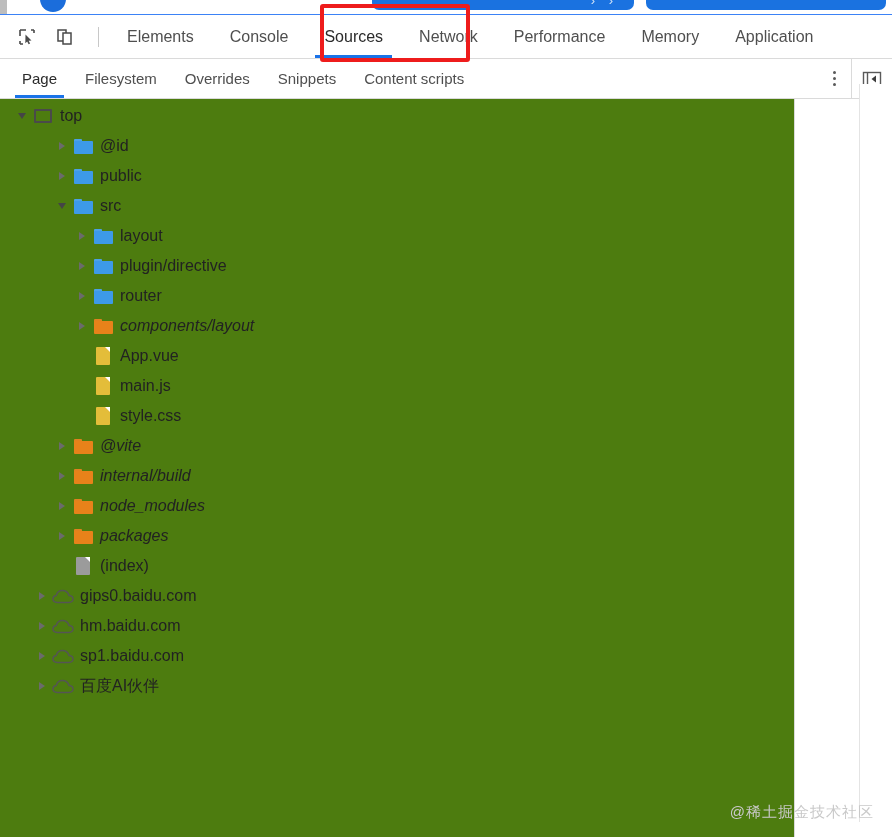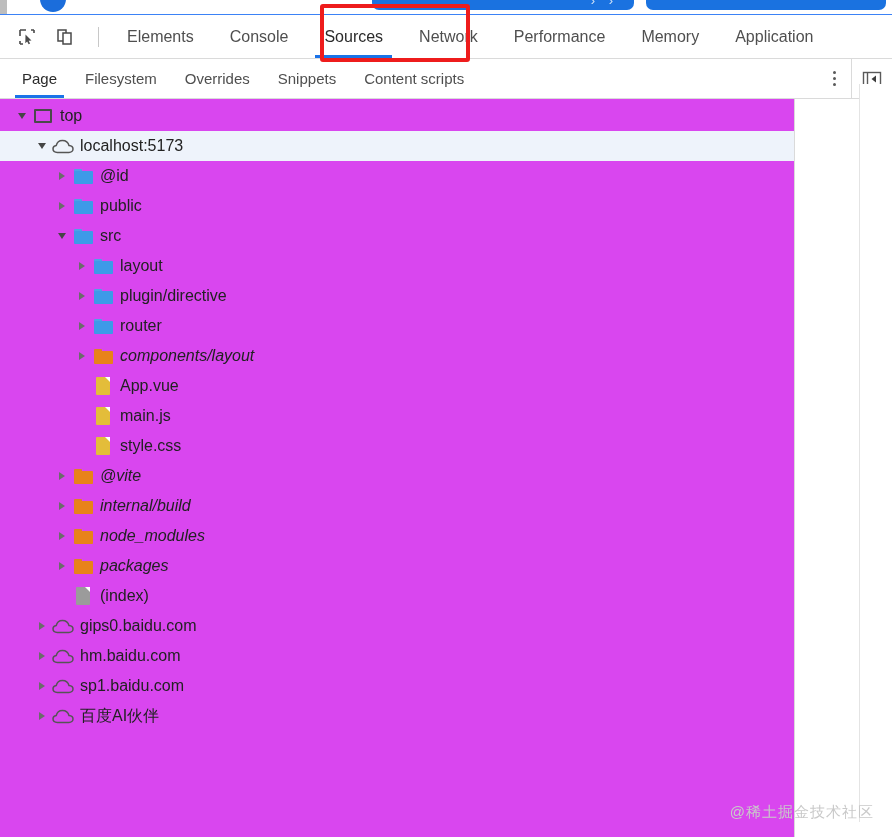--- a/index.html
+++ b/index.html
@@ -197,21 +197,21 @@
     display: flex;
     align-items: center;
     justify-content: center;
     cursor: pointer;
   }
 
   
   .navigator {
     position: relative;
     height: 738px;
-    background: #d946ef;
+    background: #4d7c0f;
     overflow: hidden;
     border-right: 1px solid #dadada;
     box-sizing: border-box;
     width: 795px;
   }
   .nav-right-gap {
     position: absolute;
     left: 859px; top: 84px;
     width: 33px; height: 738px;
     background: #ffffff;
@@ -462,273 +462,261 @@
           <div class="row">
             <span class="gap" style="width: 14px;"></span>
             <span class="arrow down">
               <span></span>
             </span>
             <span class="icon">
               <div class="frame-icon"></div>
             </span>
             <span class="label">top</span>
           </div>
-          <div class="row hl-soft">
+          <div class="row">
+            <span class="gap" style="width: 54px;"></span>
+            <span class="arrow right">
+              <span></span>
+            </span>
+            <span class="icon">
+              <div class="folder blue">
+                <div class="tab-lip"></div>
+                <div class="body"></div>
+              </div>
+            </span>
+            <span class="label">@id</span>
+          </div>
+          <div class="row">
+            <span class="gap" style="width: 54px;"></span>
+            <span class="arrow right">
+              <span></span>
+            </span>
+            <span class="icon">
+              <div class="folder blue">
+                <div class="tab-lip"></div>
+                <div class="body"></div>
+              </div>
+            </span>
+            <span class="label">public</span>
+          </div>
+          <div class="row">
+            <span class="gap" style="width: 54px;"></span>
+            <span class="arrow down">
+              <span></span>
+            </span>
+            <span class="icon">
+              <div class="folder blue">
+                <div class="tab-lip"></div>
+                <div class="body"></div>
+              </div>
+            </span>
+            <span class="label">src</span>
+          </div>
+          <div class="row">
+            <span class="gap" style="width: 74px;"></span>
+            <span class="arrow right">
+              <span></span>
+            </span>
+            <span class="icon">
+              <div class="folder blue">
+                <div class="tab-lip"></div>
+                <div class="body"></div>
+              </div>
+            </span>
+            <span class="label">layout</span>
+          </div>
+          <div class="row">
+            <span class="gap" style="width: 74px;"></span>
+            <span class="arrow right">
+              <span></span>
+            </span>
+            <span class="icon">
+              <div class="folder blue">
+                <div class="tab-lip"></div>
+                <div class="body"></div>
+              </div>
+            </span>
+            <span class="label">plugin/directive</span>
+          </div>
+          <div class="row">
+            <span class="gap" style="width: 74px;"></span>
+            <span class="arrow right">
+              <span></span>
+            </span>
+            <span class="icon">
+              <div class="folder blue">
+                <div class="tab-lip"></div>
+                <div class="body"></div>
+              </div>
+            </span>
+            <span class="label">router</span>
+          </div>
+          <div class="row">
+            <span class="gap" style="width: 74px;"></span>
+            <span class="arrow right">
+              <span></span>
+            </span>
+            <span class="icon">
+              <div class="folder orange">
+                <div class="tab-lip"></div>
+                <div class="body"></div>
+              </div>
+            </span>
+            <span class="label italic">components/layout</span>
+          </div>
+          <div class="row">
+            <span class="gap" style="width: 74px;"></span>
+            <span class="arrow none">
+              <span></span>
+            </span>
+            <span class="icon">
+              <div class="doc yellow">
+                <div class="sheet"></div>
+                <div class="fold"></div>
+              </div>
+            </span>
+            <span class="label">App.vue</span>
+          </div>
+          <div class="row">
+            <span class="gap" style="width: 74px;"></span>
+            <span class="arrow none">
+              <span></span>
+            </span>
+            <span class="icon">
+              <div class="doc yellow">
+                <div class="sheet"></div>
+                <div class="fold"></div>
+              </div>
+            </span>
+            <span class="label">main.js</span>
+          </div>
+          <div class="row">
+            <span class="gap" style="width: 74px;"></span>
+            <span class="arrow none">
+              <span></span>
+            </span>
+            <span class="icon">
+              <div class="doc yellow">
+                <div class="sheet"></div>
+                <div class="fold"></div>
+              </div>
+            </span>
+            <span class="label">style.css</span>
+          </div>
+          <div class="row">
+            <span class="gap" style="width: 54px;"></span>
+            <span class="arrow right">
+              <span></span>
+            </span>
+            <span class="icon">
+              <div class="folder orange">
+                <div class="tab-lip"></div>
+                <div class="body"></div>
+              </div>
+            </span>
+            <span class="label italic">@vite</span>
+          </div>
+          <div class="row">
+            <span class="gap" style="width: 54px;"></span>
+            <span class="arrow right">
+              <span></span>
+            </span>
+            <span class="icon">
+              <div class="folder orange">
+                <div class="tab-lip"></div>
+                <div class="body"></div>
+              </div>
+            </span>
+            <span class="label italic">internal/build</span>
+          </div>
+          <div class="row">
+            <span class="gap" style="width: 54px;"></span>
+            <span class="arrow right">
+              <span></span>
+            </span>
+            <span class="icon">
+              <div class="folder orange">
+                <div class="tab-lip"></div>
+                <div class="body"></div>
+              </div>
+            </span>
+            <span class="label italic">node_modules</span>
+          </div>
+          <div class="row">
+            <span class="gap" style="width: 54px;"></span>
+            <span class="arrow right">
+              <span></span>
+            </span>
+            <span class="icon">
+              <div class="folder orange">
+                <div class="tab-lip"></div>
+                <div class="body"></div>
+              </div>
+            </span>
+            <span class="label italic">packages</span>
+          </div>
+          <div class="row">
+            <span class="gap" style="width: 54px;"></span>
+            <span class="arrow none">
+              <span></span>
+            </span>
+            <span class="icon">
+              <div class="doc gray">
+                <div class="sheet"></div>
+                <div class="fold"></div>
+              </div>
+            </span>
+            <span class="label">(index)</span>
+          </div>
+          <div class="row">
             <span class="gap" style="width: 34px;"></span>
-            <span class="arrow down">
+            <span class="arrow right">
               <span></span>
             </span>
             <span class="icon">
               <svg class="cloud" width="22" height="15" viewBox="0 0 22 15">
                 <path d="M5.4 13.4 C2.6 13.4 1 11.7 1 9.8 C1 8 2.4 6.6 4.3 6.4 C4.9 3.5 7.3 1.4 10.4 1.4 C13.6 1.4 16.3 3.6 17 6.5 C19.2 6.7 21 8.2 21 10 C21 11.9 19.2 13.4 17 13.4 Z" fill="none" stroke="#555555" stroke-width="1.5" stroke-linejoin="round"></path>
               </svg>
             </span>
-            <span class="label">localhost:5173</span>
-          </div>
-          <div class="row">
-            <span class="gap" style="width: 54px;"></span>
-            <span class="arrow right">
-              <span></span>
-            </span>
-            <span class="icon">
-              <div class="folder blue">
-                <div class="tab-lip"></div>
-                <div class="body"></div>
-              </div>
-            </span>
-            <span class="label">@id</span>
-          </div>
-          <div class="row">
-            <span class="gap" style="width: 54px;"></span>
-            <span class="arrow right">
-              <span></span>
-            </span>
-            <span class="icon">
-              <div class="folder blue">
-                <div class="tab-lip"></div>
-                <div class="body"></div>
-              </div>
-            </span>
-            <span class="label">public</span>
-          </div>
-          <div class="row">
-            <span class="gap" style="width: 54px;"></span>
-            <span class="arrow down">
-              <span></span>
-            </span>
-            <span class="icon">
-              <div class="folder blue">
-                <div class="tab-lip"></div>
-                <div class="body"></div>
-              </div>
-            </span>
-            <span class="label">src</span>
-          </div>
-          <div class="row">
-            <span class="gap" style="width: 74px;"></span>
-            <span class="arrow right">
-              <span></span>
-            </span>
-            <span class="icon">
-              <div class="folder blue">
-                <div class="tab-lip"></div>
-                <div class="body"></div>
-              </div>
-            </span>
-            <span class="label">layout</span>
-          </div>
-          <div class="row">
-            <span class="gap" style="width: 74px;"></span>
-            <span class="arrow right">
-              <span></span>
-            </span>
-            <span class="icon">
-              <div class="folder blue">
-                <div class="tab-lip"></div>
-                <div class="body"></div>
-              </div>
-            </span>
-            <span class="label">plugin/directive</span>
-          </div>
-          <div class="row">
-            <span class="gap" style="width: 74px;"></span>
-            <span class="arrow right">
-              <span></span>
-            </span>
-            <span class="icon">
-              <div class="folder blue">
-                <div class="tab-lip"></div>
-                <div class="body"></div>
-              </div>
-            </span>
-            <span class="label">router</span>
-          </div>
-          <div class="row">
-            <span class="gap" style="width: 74px;"></span>
-            <span class="arrow right">
-              <span></span>
-            </span>
-            <span class="icon">
-              <div class="folder orange">
-                <div class="tab-lip"></div>
-                <div class="body"></div>
-              </div>
-            </span>
-            <span class="label italic">components/layout</span>
-          </div>
-          <div class="row">
-            <span class="gap" style="width: 74px;"></span>
-            <span class="arrow none">
-              <span></span>
-            </span>
-            <span class="icon">
-              <div class="doc yellow">
-                <div class="sheet"></div>
-                <div class="fold"></div>
-              </div>
-            </span>
-            <span class="label">App.vue</span>
-          </div>
-          <div class="row">
-            <span class="gap" style="width: 74px;"></span>
-            <span class="arrow none">
-              <span></span>
-            </span>
-            <span class="icon">
-              <div class="doc yellow">
-                <div class="sheet"></div>
-                <div class="fold"></div>
-              </div>
-            </span>
-            <span class="label">main.js</span>
-          </div>
-          <div class="row">
-            <span class="gap" style="width: 74px;"></span>
-            <span class="arrow none">
-              <span></span>
-            </span>
-            <span class="icon">
-              <div class="doc yellow">
-                <div class="sheet"></div>
-                <div class="fold"></div>
-              </div>
-            </span>
-            <span class="label">style.css</span>
-          </div>
-          <div class="row">
-            <span class="gap" style="width: 54px;"></span>
-            <span class="arrow right">
-              <span></span>
-            </span>
-            <span class="icon">
-              <div class="folder orange">
-                <div class="tab-lip"></div>
-                <div class="body"></div>
-              </div>
-            </span>
-            <span class="label italic">@vite</span>
-          </div>
-          <div class="row">
-            <span class="gap" style="width: 54px;"></span>
-            <span class="arrow right">
-              <span></span>
-            </span>
-            <span class="icon">
-              <div class="folder orange">
-                <div class="tab-lip"></div>
-                <div class="body"></div>
-              </div>
-            </span>
-            <span class="label italic">internal/build</span>
-          </div>
-          <div class="row">
-            <span class="gap" style="width: 54px;"></span>
-            <span class="arrow right">
-              <span></span>
-            </span>
-            <span class="icon">
-              <div class="folder orange">
-                <div class="tab-lip"></div>
-                <div class="body"></div>
-              </div>
-            </span>
-            <span class="label italic">node_modules</span>
-          </div>
-          <div class="row">
-            <span class="gap" style="width: 54px;"></span>
-            <span class="arrow right">
-              <span></span>
-            </span>
-            <span class="icon">
-              <div class="folder orange">
-                <div class="tab-lip"></div>
-                <div class="body"></div>
-              </div>
-            </span>
-            <span class="label italic">packages</span>
-          </div>
-          <div class="row">
-            <span class="gap" style="width: 54px;"></span>
-            <span class="arrow none">
-              <span></span>
-            </span>
-            <span class="icon">
-              <div class="doc gray">
-                <div class="sheet"></div>
-                <div class="fold"></div>
-              </div>
-            </span>
-            <span class="label">(index)</span>
+            <span class="label">gips0.baidu.com</span>
           </div>
           <div class="row">
             <span class="gap" style="width: 34px;"></span>
             <span class="arrow right">
               <span></span>
             </span>
             <span class="icon">
               <svg class="cloud" width="22" height="15" viewBox="0 0 22 15">
                 <path d="M5.4 13.4 C2.6 13.4 1 11.7 1 9.8 C1 8 2.4 6.6 4.3 6.4 C4.9 3.5 7.3 1.4 10.4 1.4 C13.6 1.4 16.3 3.6 17 6.5 C19.2 6.7 21 8.2 21 10 C21 11.9 19.2 13.4 17 13.4 Z" fill="none" stroke="#555555" stroke-width="1.5" stroke-linejoin="round"></path>
               </svg>
             </span>
-            <span class="label">gips0.baidu.com</span>
+            <span class="label">hm.baidu.com</span>
           </div>
           <div class="row">
             <span class="gap" style="width: 34px;"></span>
             <span class="arrow right">
               <span></span>
             </span>
             <span class="icon">
               <svg class="cloud" width="22" height="15" viewBox="0 0 22 15">
                 <path d="M5.4 13.4 C2.6 13.4 1 11.7 1 9.8 C1 8 2.4 6.6 4.3 6.4 C4.9 3.5 7.3 1.4 10.4 1.4 C13.6 1.4 16.3 3.6 17 6.5 C19.2 6.7 21 8.2 21 10 C21 11.9 19.2 13.4 17 13.4 Z" fill="none" stroke="#555555" stroke-width="1.5" stroke-linejoin="round"></path>
               </svg>
             </span>
-            <span class="label">hm.baidu.com</span>
+            <span class="label">sp1.baidu.com</span>
           </div>
           <div class="row">
             <span class="gap" style="width: 34px;"></span>
             <span class="arrow right">
               <span></span>
             </span>
             <span class="icon">
               <svg class="cloud" width="22" height="15" viewBox="0 0 22 15">
                 <path d="M5.4 13.4 C2.6 13.4 1 11.7 1 9.8 C1 8 2.4 6.6 4.3 6.4 C4.9 3.5 7.3 1.4 10.4 1.4 C13.6 1.4 16.3 3.6 17 6.5 C19.2 6.7 21 8.2 21 10 C21 11.9 19.2 13.4 17 13.4 Z" fill="none" stroke="#555555" stroke-width="1.5" stroke-linejoin="round"></path>
               </svg>
             </span>
-            <span class="label">sp1.baidu.com</span>
-          </div>
-          <div class="row">
-            <span class="gap" style="width: 34px;"></span>
-            <span class="arrow right">
-              <span></span>
-            </span>
-            <span class="icon">
-              <svg class="cloud" width="22" height="15" viewBox="0 0 22 15">
-                <path d="M5.4 13.4 C2.6 13.4 1 11.7 1 9.8 C1 8 2.4 6.6 4.3 6.4 C4.9 3.5 7.3 1.4 10.4 1.4 C13.6 1.4 16.3 3.6 17 6.5 C19.2 6.7 21 8.2 21 10 C21 11.9 19.2 13.4 17 13.4 Z" fill="none" stroke="#555555" stroke-width="1.5" stroke-linejoin="round"></path>
-              </svg>
-            </span>
             <span class="label">百度AI伙伴</span>
           </div>
         </div>
     </div>
   </div>
 
   <div class="nav-right-gap"></div>
 
   <div class="redbox"></div>
 

